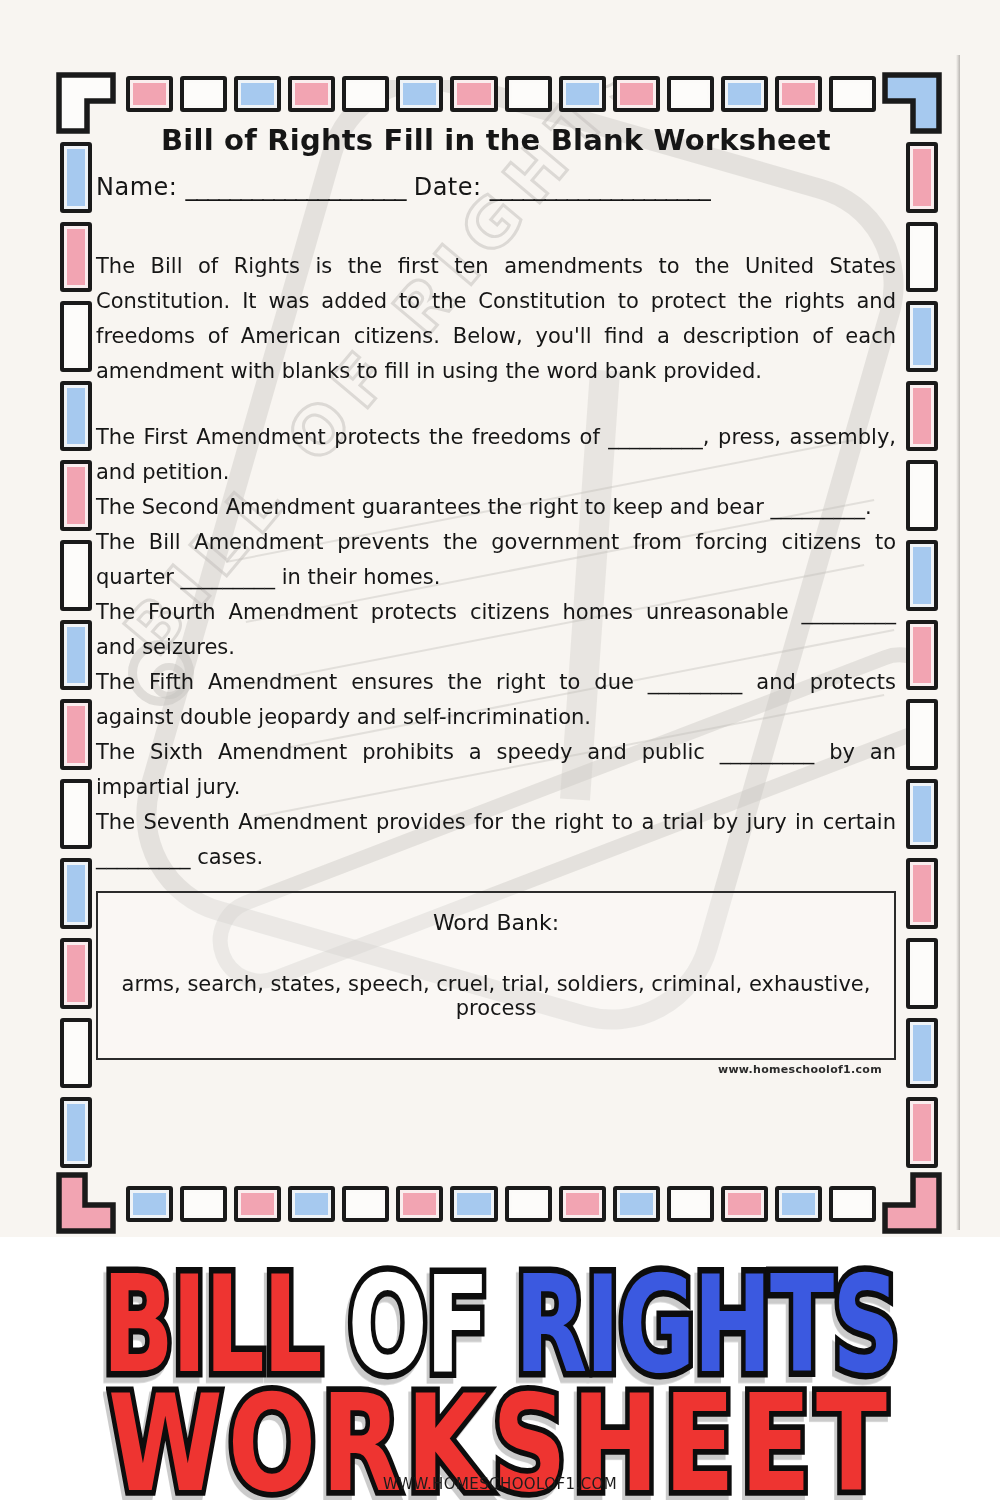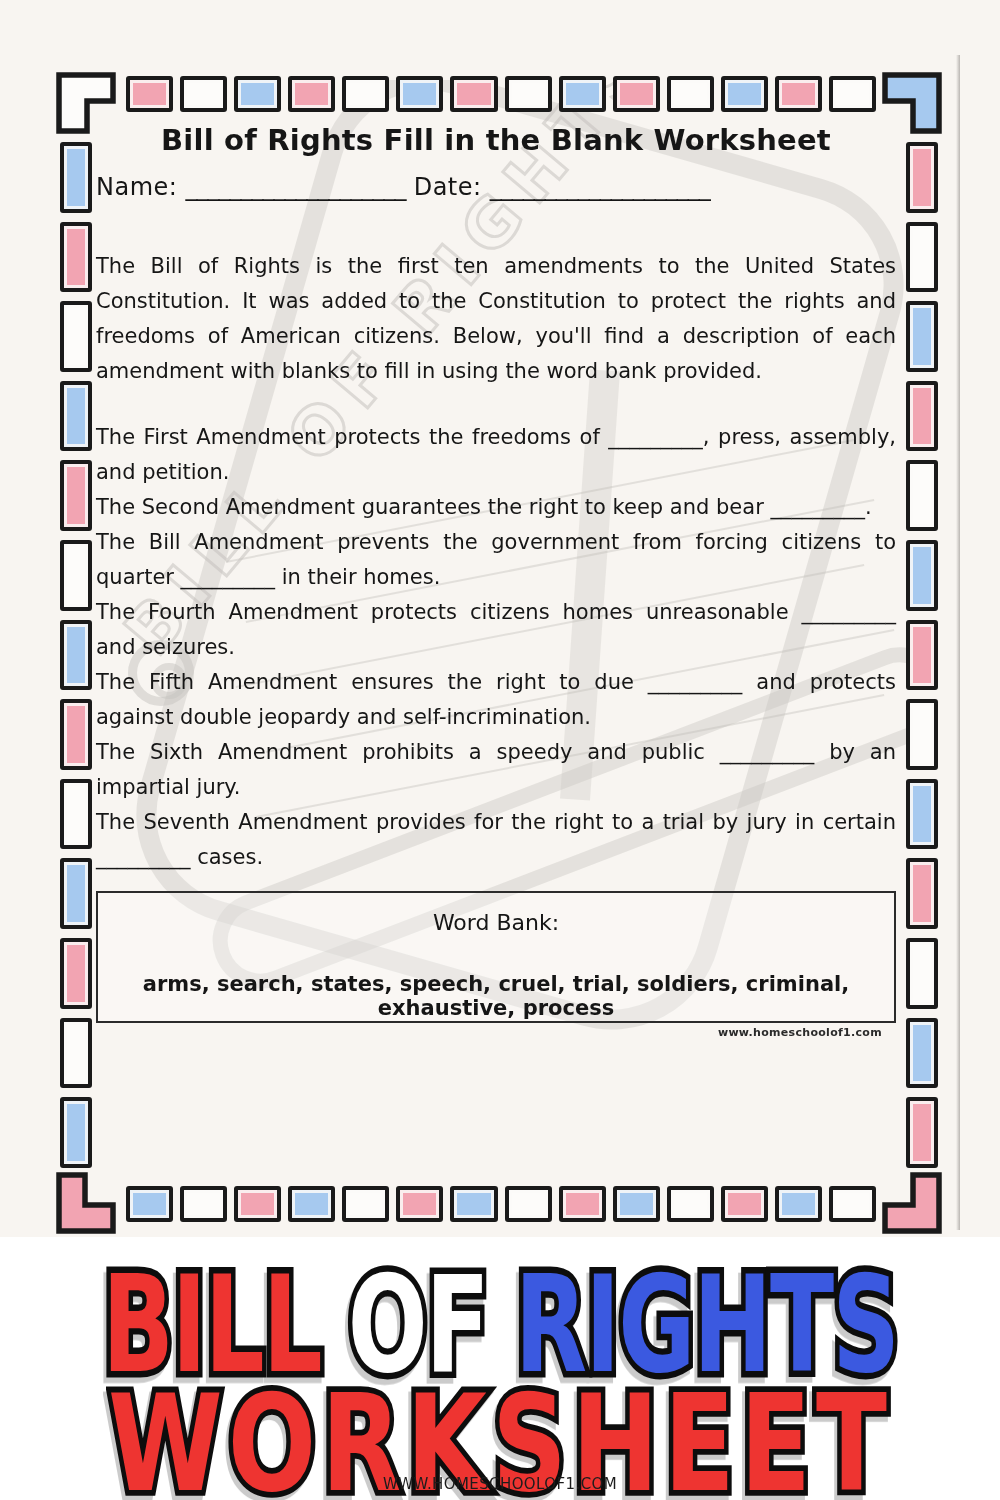--- a/index.html
+++ b/index.html
@@ -40,24 +40,24 @@
   .corner path { stroke:var(--border-outline); stroke-width:5.5; fill:#fdfcfa; }
 
   
   .content { position:absolute; left:96px; top:123px; width:800px; color:#161616; }
   .ws-title { text-align:center; font-size:29px; font-weight:bold; letter-spacing:.2px; }
   .namedate { margin-top:16px; font-size:24px; letter-spacing:.5px; }
   .namedate .blank { letter-spacing:-1px; }
   .intro { margin-top:48px; font-size:21px; line-height:35px; text-align:justify; }
   .amendments { margin-top:31px; }
   .amendments p { font-size:21px; line-height:35px; text-align:justify; }
-  .wordbank { margin-top:16px; border:2px solid #2b2b2b; height:132px; text-align:center;
+  .wordbank { margin-top:16px; border:2px solid #2b2b2b; height:169px; text-align:center;
     background:rgba(255,255,255,.25); }
   .wordbank .wb-label { padding-top:17px; font-size:22px; }
-  .wordbank .wb-words { margin-top:37px; font-size:21px;font-weight:bold; }
+  .wordbank .wb-words { margin-top:37px; font-size:21px; }
   .site-small { margin-top:3px; text-align:right; padding-right:14px; font-size:11px; font-weight:bold; color:#2a2a2a; letter-spacing:.3px; }
 
   
   .banner { position:relative; width:1000px; height:263px; background:#ffffff; text-align:center; }
   .bline1 { padding-top:22px; height:128px; }
   .bline2 { margin-top:12px; height:112px; }
   .bword { display:inline-block; line-height:1; font-weight:bold;
     -webkit-text-stroke:9px var(--banner-outline); paint-order:stroke fill;
     filter:drop-shadow(-3px 4px 0 rgba(140,140,140,.45)); }
   .bline1 .bword { font-size:94px; transform:scaleY(1.42); transform-origin:top; margin:0 11px; letter-spacing:-2px; }

